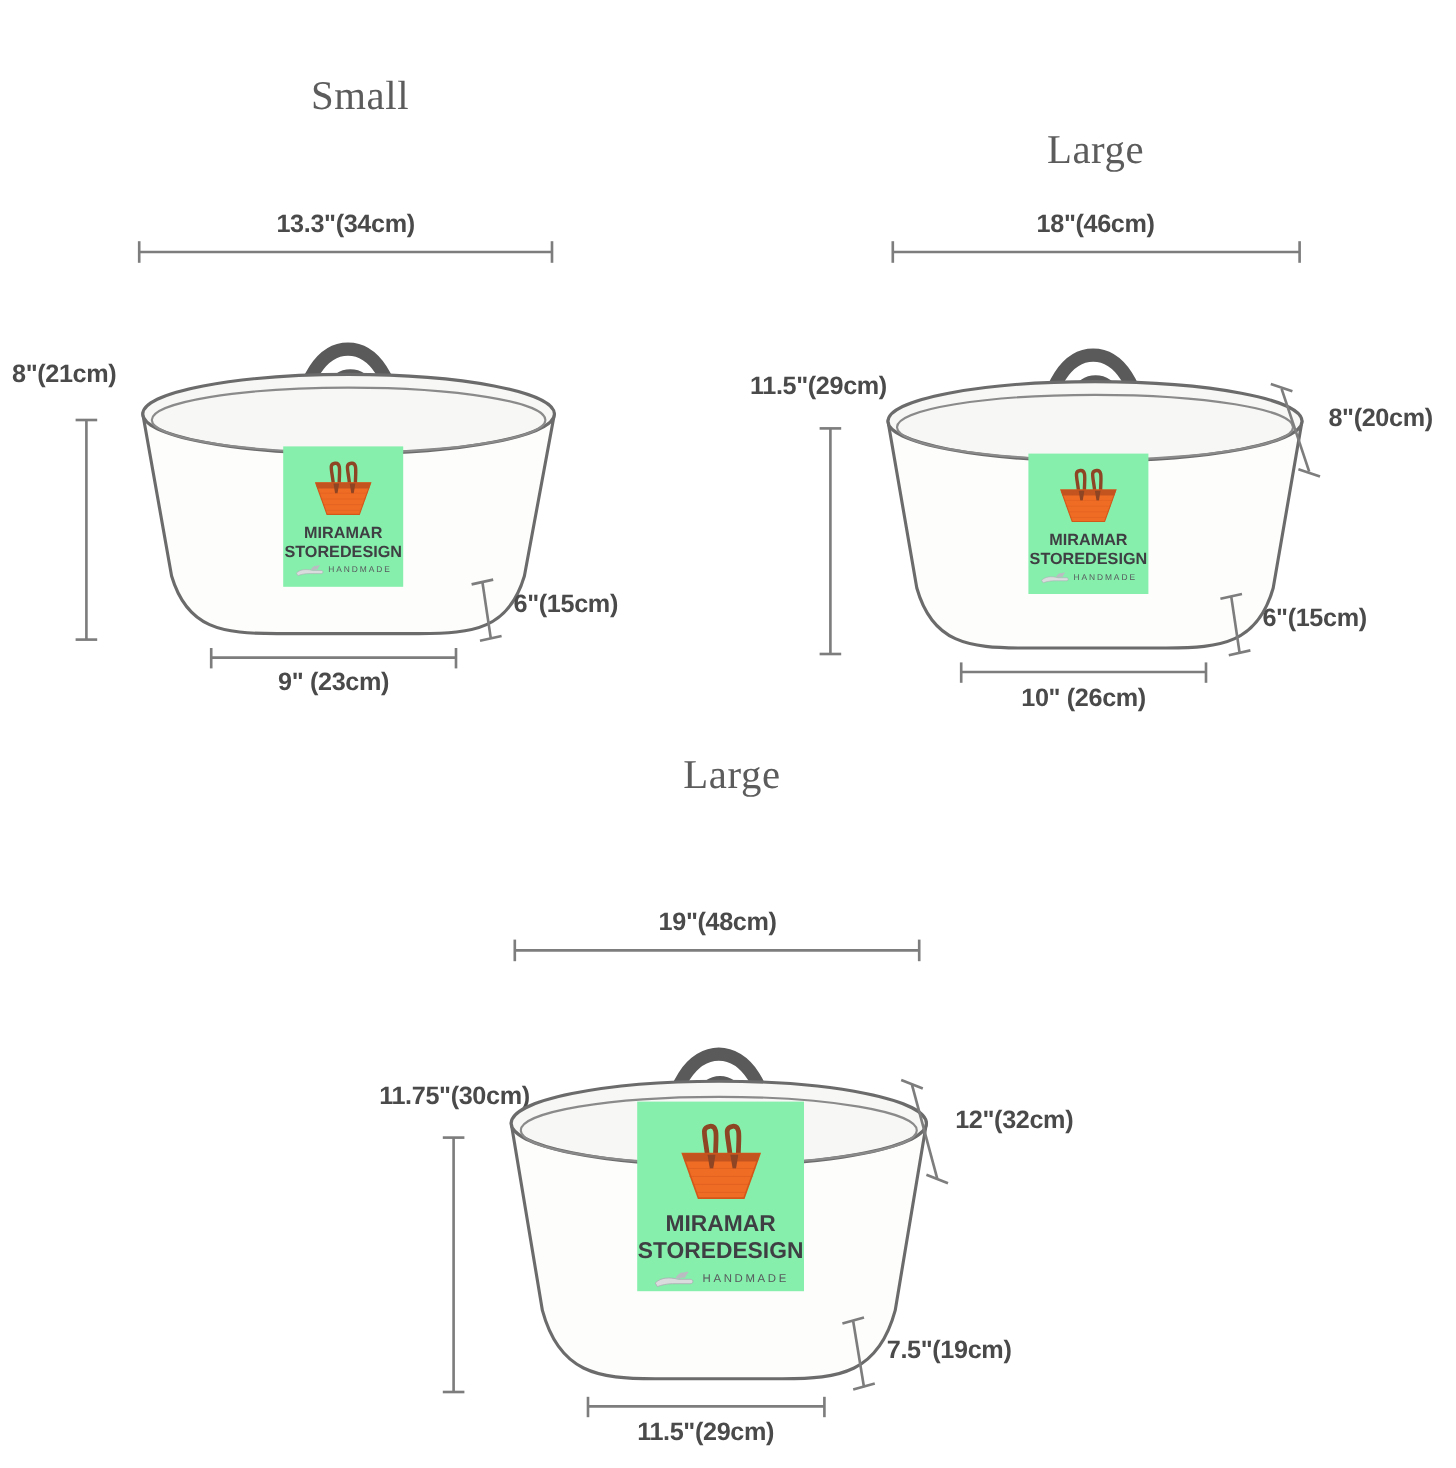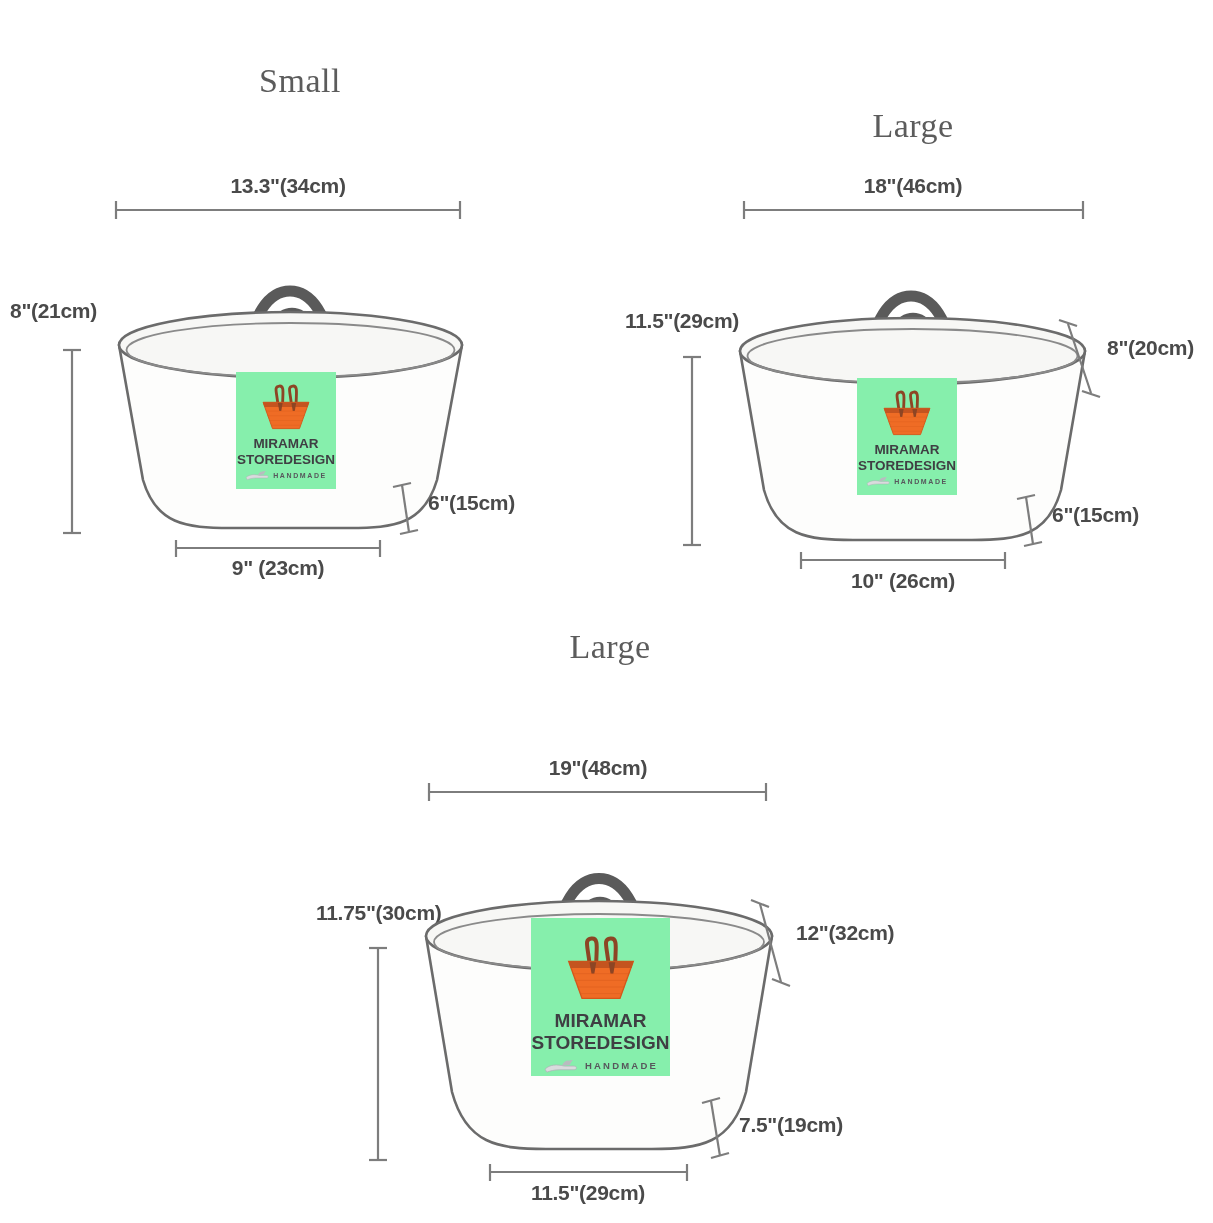--- a/index.html
+++ b/index.html
@@ -105,21 +105,21 @@
     white-space: nowrap;
   }
   .logo-hand-row {
     display: flex;
     align-items: center;
     justify-content: center;
     white-space: nowrap;
   }
   .logo-handmade {
     font-family: "Liberation Sans", sans-serif;
-    font-weight: bold;
+    font-weight: normal;
     color: #57575c;
     white-space: nowrap;
   }
 </style>
 </head>
 <body>
 
 <div class="size-panel" id="panel-small">
   <div class="panel-title">Small</div>
 

